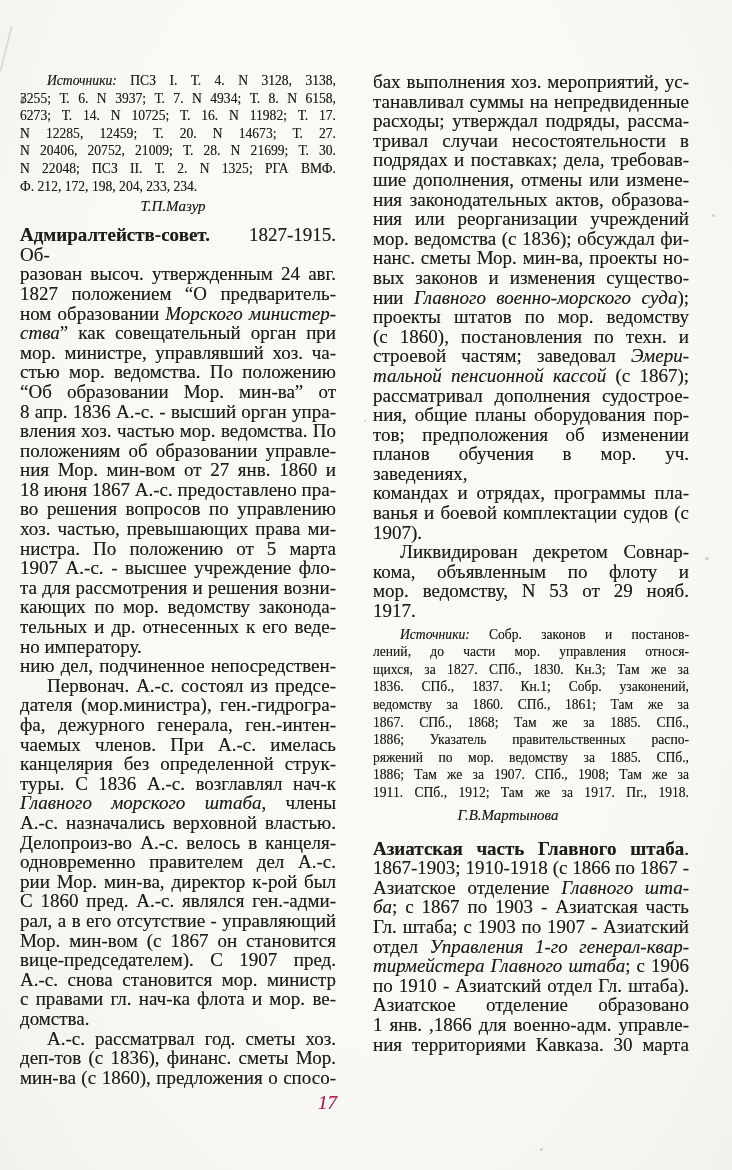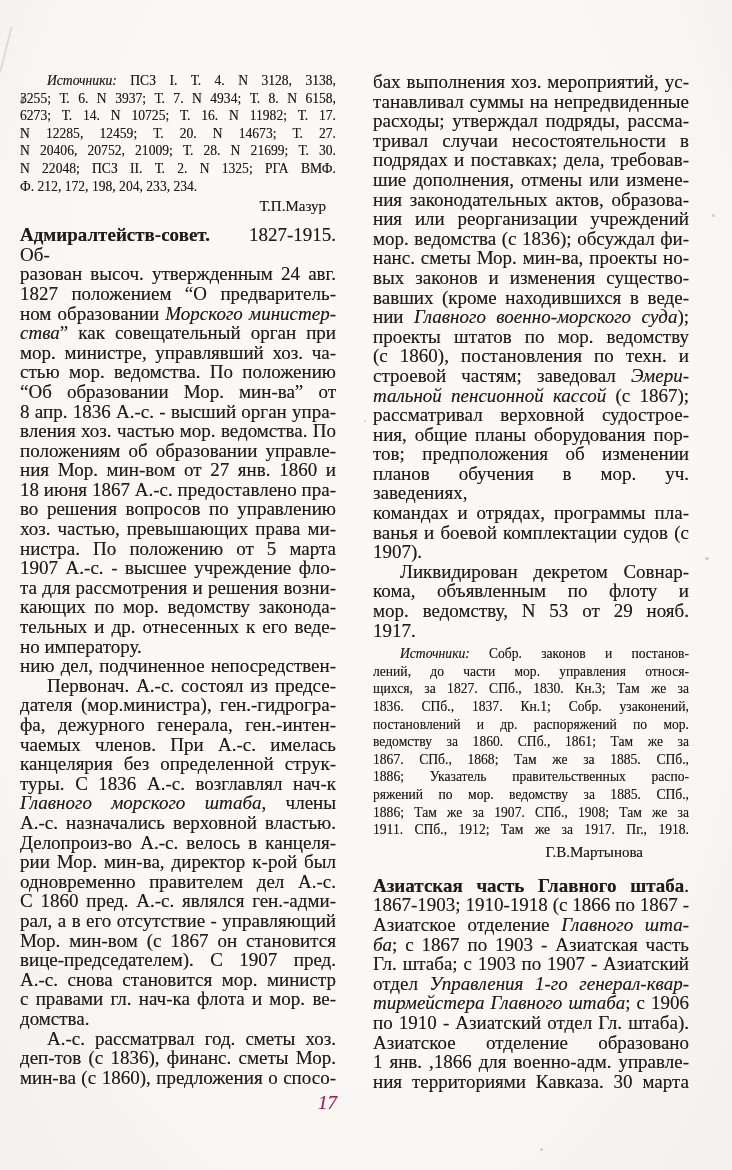--- a/index.html
+++ b/index.html
@@ -18,21 +18,21 @@
   }
   .column { width: 316px; }
   .block { text-shadow: 0 0 0.6px rgba(30,30,30,0.55); }
   .body  { font-size: 19px;   line-height: 19.6px; }
   .small { font-size: 13.6px; line-height: 17.6px; }
   .line  { text-align: justify; text-align-last: justify; }
   .line.last { text-align-last: left; }
   .line.indent { text-indent: 27px; }
   .line span.i { font-style: italic; }
   .line span.b { font-weight: bold; }
-  .signature { text-align: right; font-size: 15px; }
+  .signature { font-style: italic; text-align: center; font-size: 15px; }
   [data-name="signature-mazur"]     { margin: 3px 10px 10px 0; }
   [data-name="signature-martynova"] { margin: 5px 46px 15px 0; }
   .page-number {
     position: absolute; left: 318px; top: 1092px;
     font-style: italic; font-size: 19px; color: #be185d;
     text-shadow: 0 0 0.6px rgba(30,30,30,0.55);
   }
   
   .crease {
     position: absolute; left: 5px; top: 26px;
@@ -97,22 +97,22 @@
         <div class="block body" data-name="paragraph-composition">
           <div class="line indent" data-name="text-line"><span>Первонач. А.-с. состоял из предсе-</span></div>
           <div class="line" data-name="text-line"><span>дателя (мор.министра), ген.-гидрогра-</span></div>
           <div class="line" data-name="text-line"><span>фа, дежурного генерала, ген.-интен-</span></div>
           <div class="line" data-name="text-line"><span>чаемых членов. При А.-с. имелась</span></div>
           <div class="line" data-name="text-line"><span>канцелярия без определенной струк-</span></div>
           <div class="line" data-name="text-line"><span>туры. С 1836 А.-с. возглавлял нач-к</span></div>
           <div class="line" data-name="text-line"><span class="i">Главного морского штаба</span><span>, члены</span></div>
           <div class="line" data-name="text-line"><span>А.-с. назначались верховной властью.</span></div>
           <div class="line" data-name="text-line"><span>Делопроиз-во А.-с. велось в канцеля-</span></div>
+          <div class="line" data-name="text-line"><span>одновременно правителем дел А.-с.</span></div>
           <div class="line" data-name="text-line"><span>рии Мор. мин-ва, директор к-рой был</span></div>
-          <div class="line" data-name="text-line"><span>одновременно правителем дел А.-с.</span></div>
           <div class="line" data-name="text-line"><span>С 1860 пред. А.-с. являлся ген.-адми-</span></div>
           <div class="line" data-name="text-line"><span>рал, а в его отсутствие - управляющий</span></div>
           <div class="line" data-name="text-line"><span>Мор. мин-вом (с 1867 он становится</span></div>
           <div class="line" data-name="text-line"><span>вице-председателем). С 1907 пред.</span></div>
           <div class="line" data-name="text-line"><span>А.-с. снова становится мор. министр</span></div>
           <div class="line" data-name="text-line"><span>с правами гл. нач-ка флота и мор. ве-</span></div>
           <div class="line last" data-name="text-line"><span>домства.</span></div>
         </div>
         <div class="block body" data-name="paragraph-functions-start">
           <div class="line indent" data-name="text-line"><span>А.-с. рассматрвал год. сметы хоз.</span></div>
@@ -126,46 +126,44 @@
           <div class="line" data-name="text-line"><span>танавливал суммы на непредвиденные</span></div>
           <div class="line" data-name="text-line"><span>расходы; утверждал подряды, рассма-</span></div>
           <div class="line" data-name="text-line"><span>тривал случаи несостоятельности в</span></div>
           <div class="line" data-name="text-line"><span>подрядах и поставках; дела, требовав-</span></div>
           <div class="line" data-name="text-line"><span>шие дополнения, отмены или измене-</span></div>
           <div class="line" data-name="text-line"><span>ния законодательных актов, образова-</span></div>
           <div class="line" data-name="text-line"><span>ния или реорганизации учреждений</span></div>
           <div class="line" data-name="text-line"><span>мор. ведомства (с 1836); обсуждал фи-</span></div>
           <div class="line" data-name="text-line"><span>нанс. сметы Мор. мин-ва, проекты но-</span></div>
           <div class="line" data-name="text-line"><span>вых законов и изменения существо-</span></div>
-          <div class="line" data-name="text-line"><span>вавших (кроме находившихся в веде-</span></div>
           <div class="line" data-name="text-line"><span>нии </span><span class="i">Главного военно-морского суда</span><span>);</span></div>
           <div class="line" data-name="text-line"><span>проекты штатов по мор. ведомству</span></div>
           <div class="line" data-name="text-line"><span>(с 1860), постановления по техн. и</span></div>
           <div class="line" data-name="text-line"><span>строевой частям; заведовал </span><span class="i">Эмери-</span></div>
           <div class="line" data-name="text-line"><span class="i">тальной пенсионной кассой</span><span> (с 1867);</span></div>
-          <div class="line" data-name="text-line"><span>рассматривал верховной судострое-</span></div>
+          <div class="line" data-name="text-line"><span>рассматривал дополнения судострое-</span></div>
           <div class="line" data-name="text-line"><span>ния, общие планы оборудования пор-</span></div>
           <div class="line" data-name="text-line"><span>тов; предположения об изменении</span></div>
           <div class="line" data-name="text-line"><span>планов обучения в мор. уч. заведениях,</span></div>
           <div class="line" data-name="text-line"><span>командах и отрядах, программы пла-</span></div>
           <div class="line" data-name="text-line"><span>ванья и боевой комплектации судов (с</span></div>
           <div class="line last" data-name="text-line"><span>1907).</span></div>
         </div>
         <div class="block body" data-name="paragraph-liquidation">
           <div class="line indent" data-name="text-line"><span>Ликвидирован декретом Совнар-</span></div>
           <div class="line" data-name="text-line"><span>кома, объявленным по флоту и</span></div>
           <div class="line" data-name="text-line"><span>мор. ведомству, N 53 от 29 нояб.</span></div>
           <div class="line last" data-name="text-line"><span>1917.</span></div>
         </div>
         <div class="block small" data-name="sources-paragraph-admiralty-2" style="margin-top: 5px;">
           <div class="line indent" data-name="text-line"><span class="i">Источники:</span><span> Собр. законов и постанов-</span></div>
           <div class="line" data-name="text-line"><span>лений, до части мор. управления относя-</span></div>
           <div class="line" data-name="text-line"><span>щихся, за 1827. СПб., 1830. Кн.3; Там же за</span></div>
           <div class="line" data-name="text-line"><span>1836. СПб., 1837. Кн.1; Собр. узаконений,</span></div>
-          <div class="line" data-name="text-line"><span>постановлений и др. распоряжений по мор.</span></div>
           <div class="line" data-name="text-line"><span>ведомству за 1860. СПб., 1861; Там же за</span></div>
           <div class="line" data-name="text-line"><span>1867. СПб., 1868; Там же за 1885. СПб.,</span></div>
           <div class="line" data-name="text-line"><span>1886; Указатель правительственных распо-</span></div>
           <div class="line" data-name="text-line"><span>ряжений по мор. ведомству за 1885. СПб.,</span></div>
           <div class="line" data-name="text-line"><span>1886; Там же за 1907. СПб., 1908; Там же за</span></div>
           <div class="line" data-name="text-line"><span>1911. СПб., 1912; Там же за 1917. Пг., 1918.</span></div>
         </div>
         <div class="block signature" data-name="signature-martynova">Г.В.Мартынова</div>
         <div class="block body" data-name="entry-asian-part" style="margin-top: 8px;">
           <div class="line" data-name="text-line"><span class="b">Азиатская часть Главного штаба</span><span>.</span></div>

